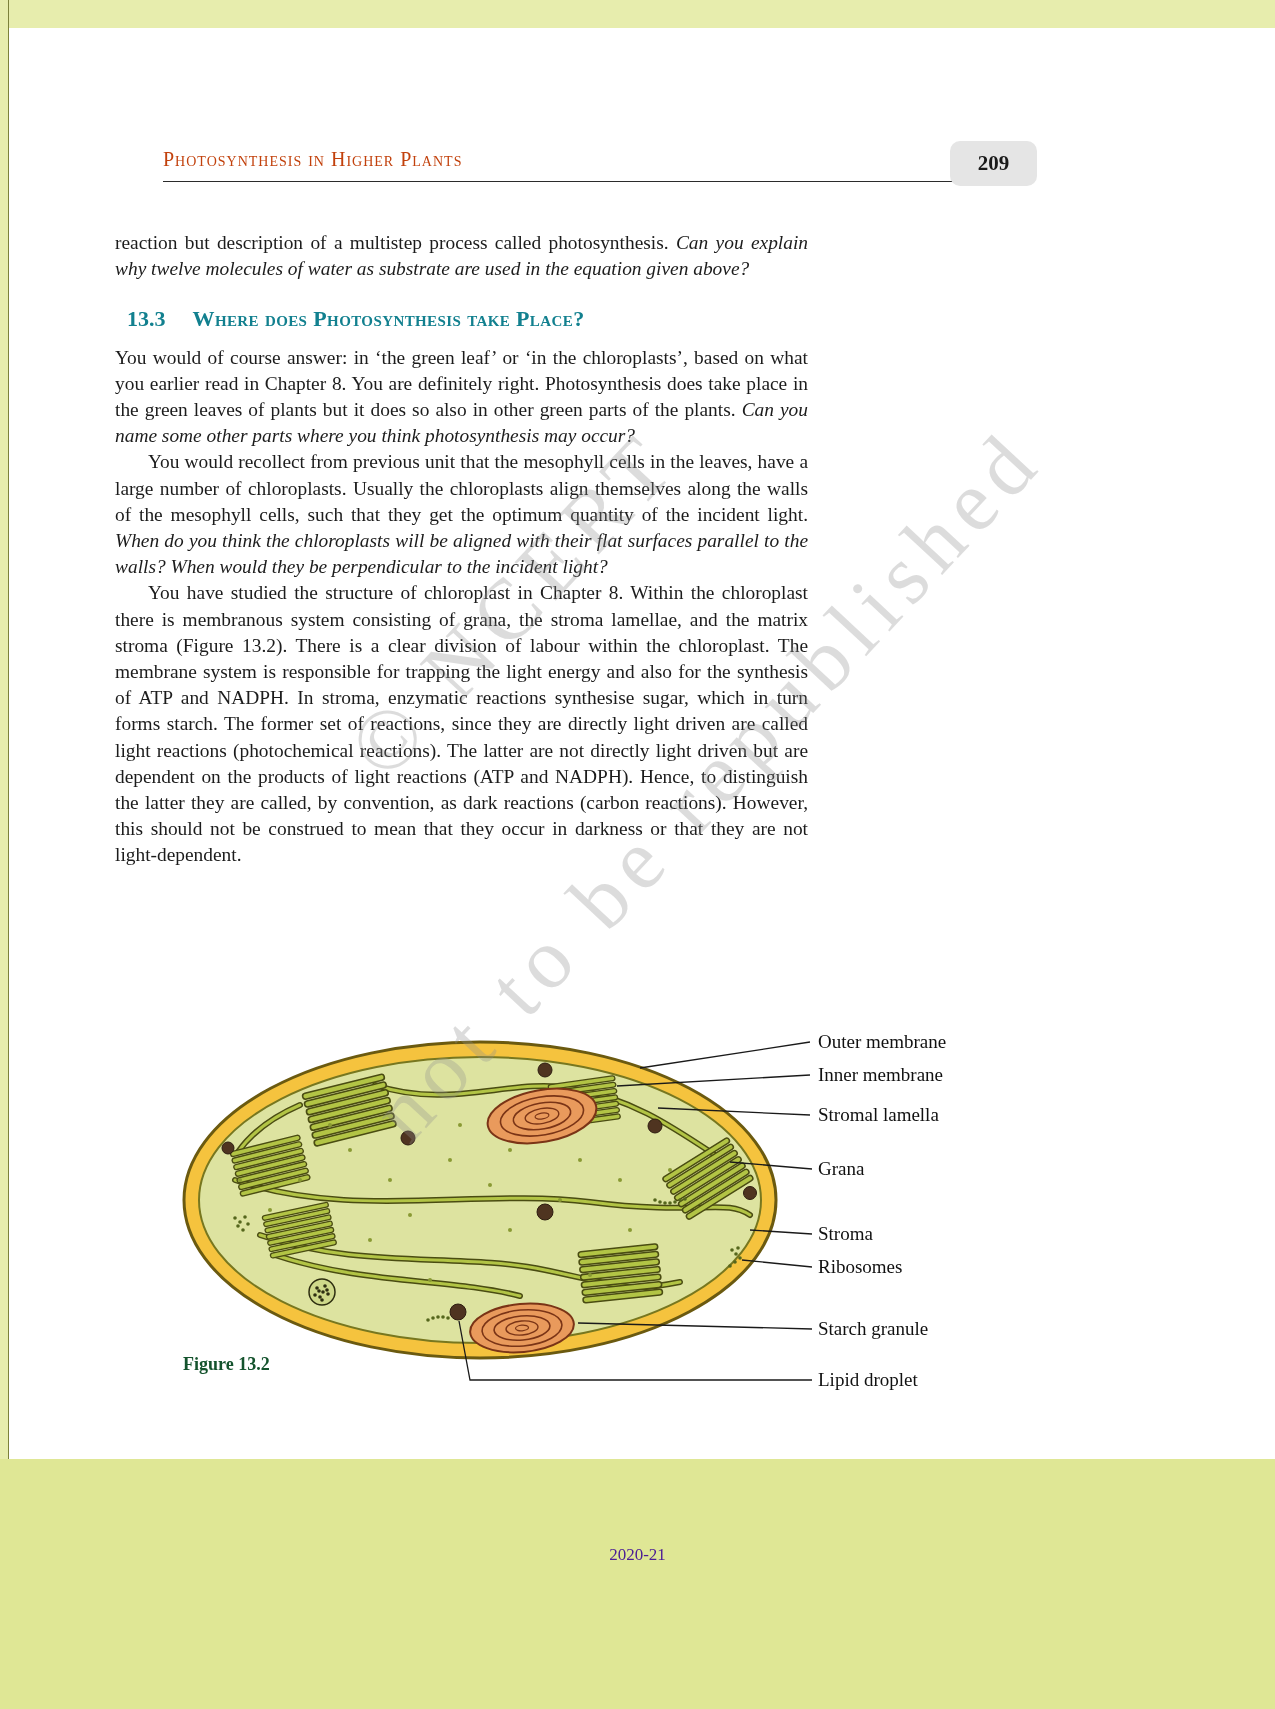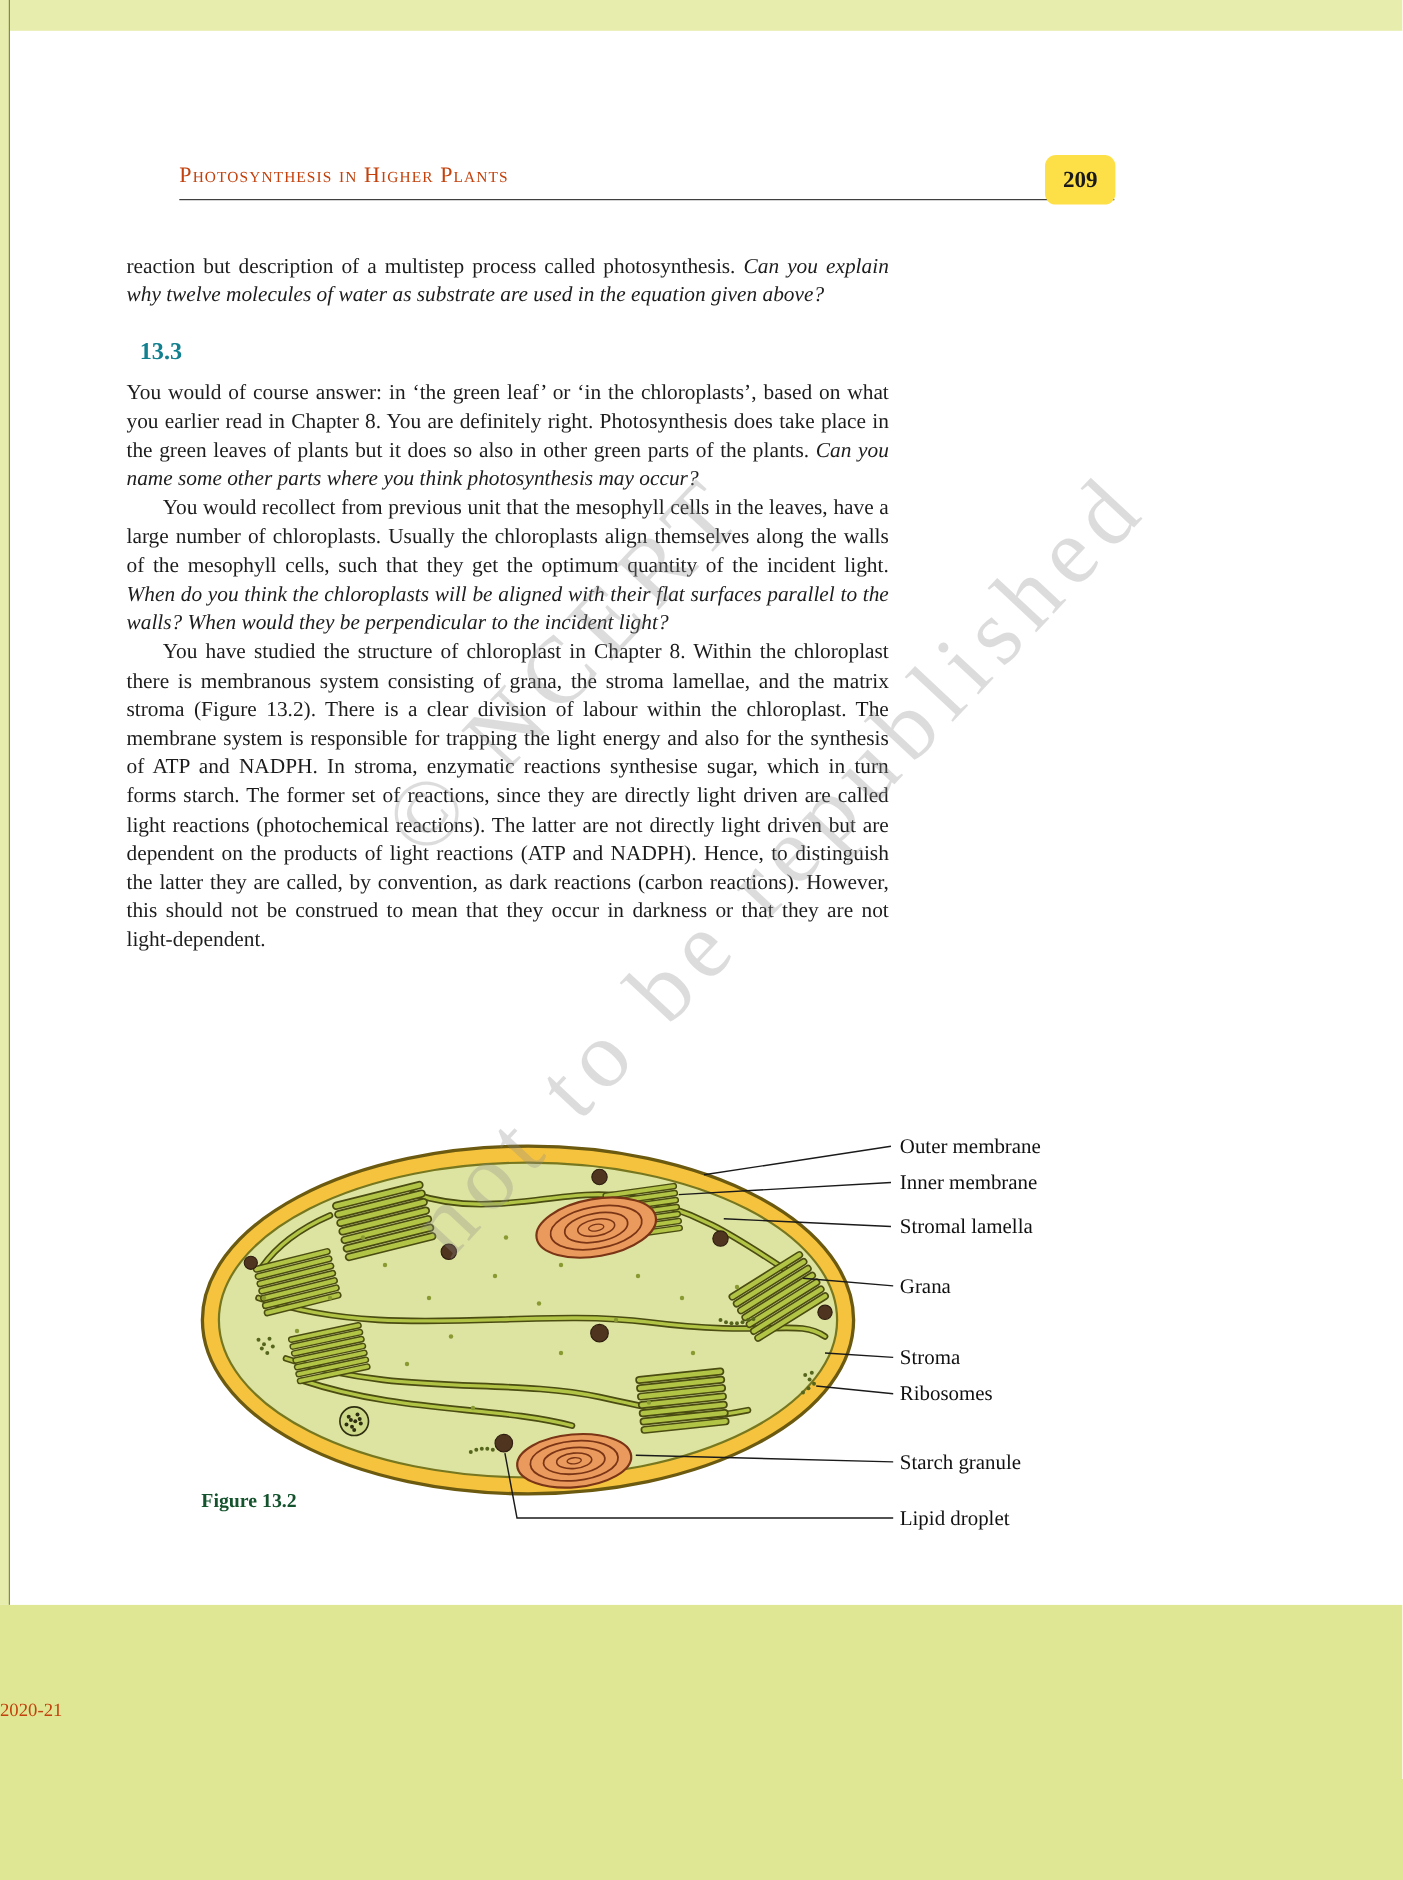--- a/index.html
+++ b/index.html
@@ -15,22 +15,22 @@
 
   
   .header {
     position:absolute; top:148px; left:163px; width:850px;
     border-bottom:1.5px solid #2b2b2b; padding-bottom:10px;
   }
   .header-title {
     font-variant:small-caps; font-size:20px; letter-spacing:1px; color:#c2410c;
   }
   .page-tab {
-    position:absolute; top:141px; left:950px; width:64px; height:45px;
-    background:#fde047; border-radius:10px; display:flex; align-items:center;
+    position:absolute; top:141px; left:950px; width:87px; height:45px;
+    background:#e5e5e5; border-radius:10px; display:flex; align-items:center;
     justify-content:center; font-weight:bold; font-size:21px; color:#1a1a1a; z-index:3;
   }
 
   
   .content {
     position:absolute; top:230px; left:115px; width:693px;
     font-size:19.4px; line-height:26.2px; text-align:justify; z-index:2;
   }
   .content p { margin:0; }
   .content p.indent { text-indent:33px; }
@@ -55,22 +55,22 @@
   .ribo circle { fill:#55661c; }
 
   .caption {
     position:absolute; top:1352px; left:183px; width:790px; display:flex;
     font-size:18px; line-height:24px; z-index:2;
   }
   .caption-label { font-weight:bold; color:#14532d; flex:none; margin-right:12px; }
   .caption-text { color:#57564f; width:655px; }
 
   .footer-year {
-    position:absolute; top:1545px; left:0; width:1275px; text-align:left;
-    font-size:17px; color:#c2410c; z-index:2;
+    position:absolute; top:1545px; left:0; width:1275px; text-align:center;
+    font-size:17px; color:#4c1d95; z-index:2;
   }
 
   
   .watermark {
     position:absolute; left:60px; top:430px; width:1100px; text-align:center;
     transform:rotate(-47deg); font-size:86px; line-height:265px;
     color:#8f8f8f; opacity:0.30; letter-spacing:10px; white-space:nowrap;
     pointer-events:none; z-index:4;
   }
 </style>
@@ -86,20 +86,21 @@
 </div>
 <div class="page-tab">
   <span>209</span>
 </div>
 
 <div class="content">
   <p><span>reaction but description of a multistep process called photosynthesis. </span><em>Can you explain why twelve molecules of water as substrate are used in the equation given above?</em></p>
 
   <div class="section-heading">
     <span class="section-number">13.3</span>
+    <span class="section-title">Where does Photosynthesis take Place?</span>
   </div>
 
   <p><span>You would of course answer: in ‘the green leaf’ or ‘in the chloroplasts’, based on what you earlier read in Chapter 8. You are definitely right. Photosynthesis does take place in the green leaves of plants but it does so also in other green parts of the plants. </span><em>Can you name some other parts where you think photosynthesis may occur?</em></p>
 
   <p class="indent"><span>You would recollect from previous unit that the mesophyll cells in the leaves, have a large number of chloroplasts. Usually the chloroplasts align themselves along the walls of the mesophyll cells, such that they get the optimum quantity of the incident light. </span><em>When do you think the chloroplasts will be aligned with their flat surfaces parallel to the walls? When would they be perpendicular to the incident light?</em></p>
 
   <p class="indent"><span>You have studied the structure of chloroplast in Chapter 8. Within the chloroplast there is membranous system consisting of grana, the stroma lamellae, and the matrix stroma (Figure 13.2). There is a clear division of labour within the chloroplast. The membrane system is responsible for trapping the light energy and also for the synthesis of ATP and NADPH. In stroma, enzymatic reactions synthesise sugar, which in turn forms starch. The former set of reactions, since they are directly light driven are called </span><b>light reactions</b><span> (photochemical reactions). The latter are not directly light driven but are dependent on the products of light reactions (ATP and NADPH). Hence, to distinguish the latter they are called, by convention, as </span><b>dark reactions</b><span> (carbon reactions). However, this should not be construed to mean that they occur in darkness or that they are not light-dependent.</span></p>
 </div>
 
 <div class="figure">

